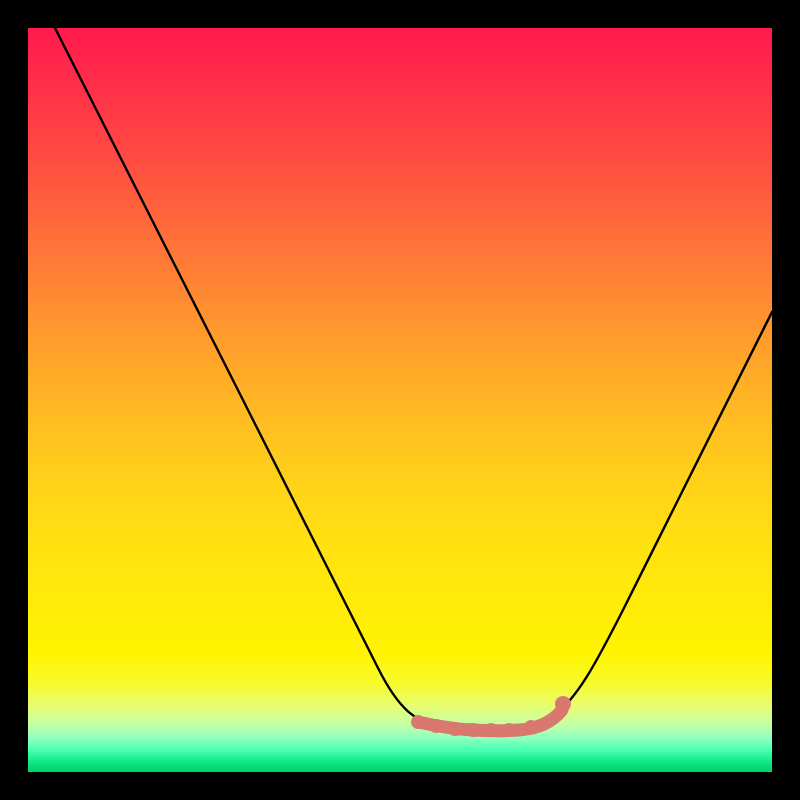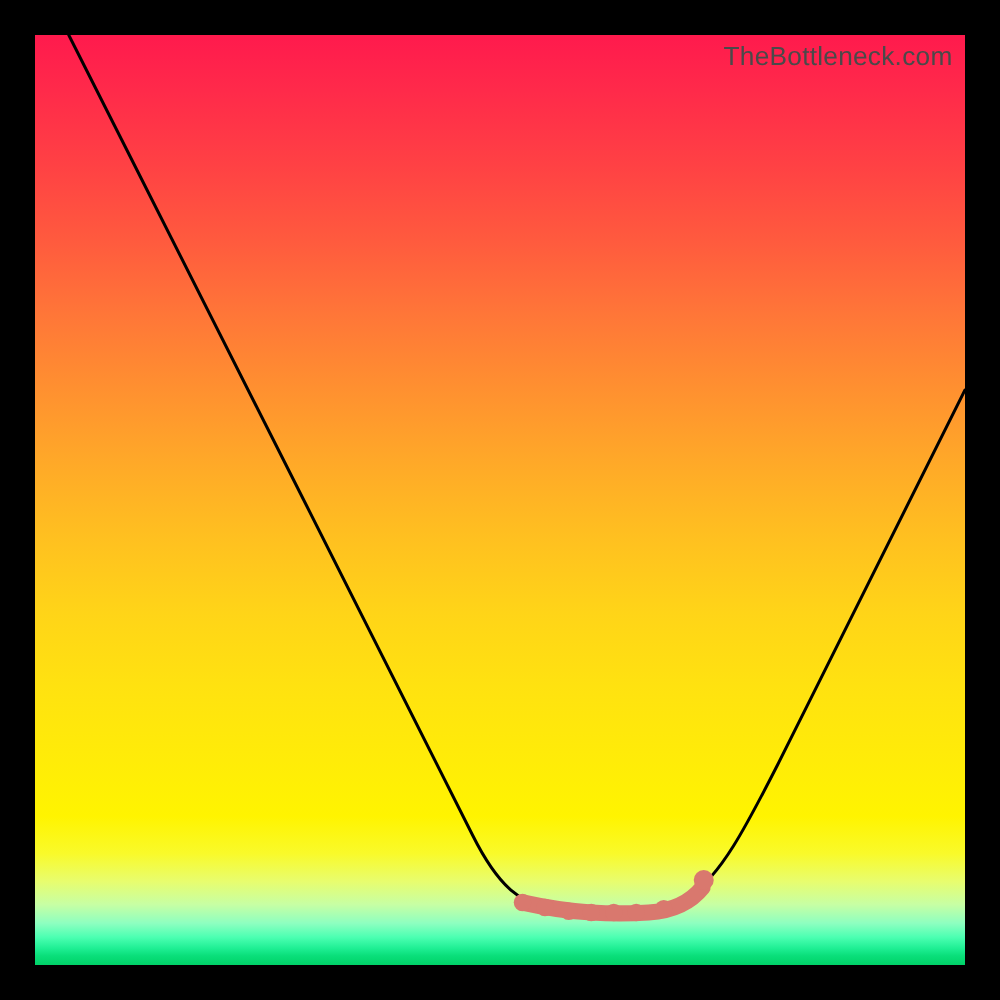--- a/index.html
+++ b/index.html
@@ -82,15 +82,14 @@
       <circle cx="390" cy="694" r="7" fill="#d9786e"></circle>
       <circle cx="408" cy="698" r="7" fill="#d9786e"></circle>
       <circle cx="427" cy="701" r="7" fill="#d9786e"></circle>
       <circle cx="445" cy="702" r="7" fill="#d9786e"></circle>
       <circle cx="463" cy="702" r="7" fill="#d9786e"></circle>
       <circle cx="481" cy="702" r="7" fill="#d9786e"></circle>
       <circle cx="503" cy="699" r="7" fill="#d9786e"></circle>
       <circle cx="535" cy="676" r="8" fill="#d9786e"></circle>
     </svg>
 
-    <div class="watermark">TheBottleneck.com</div>
   </div>
 </div>
 
 </body></html>

